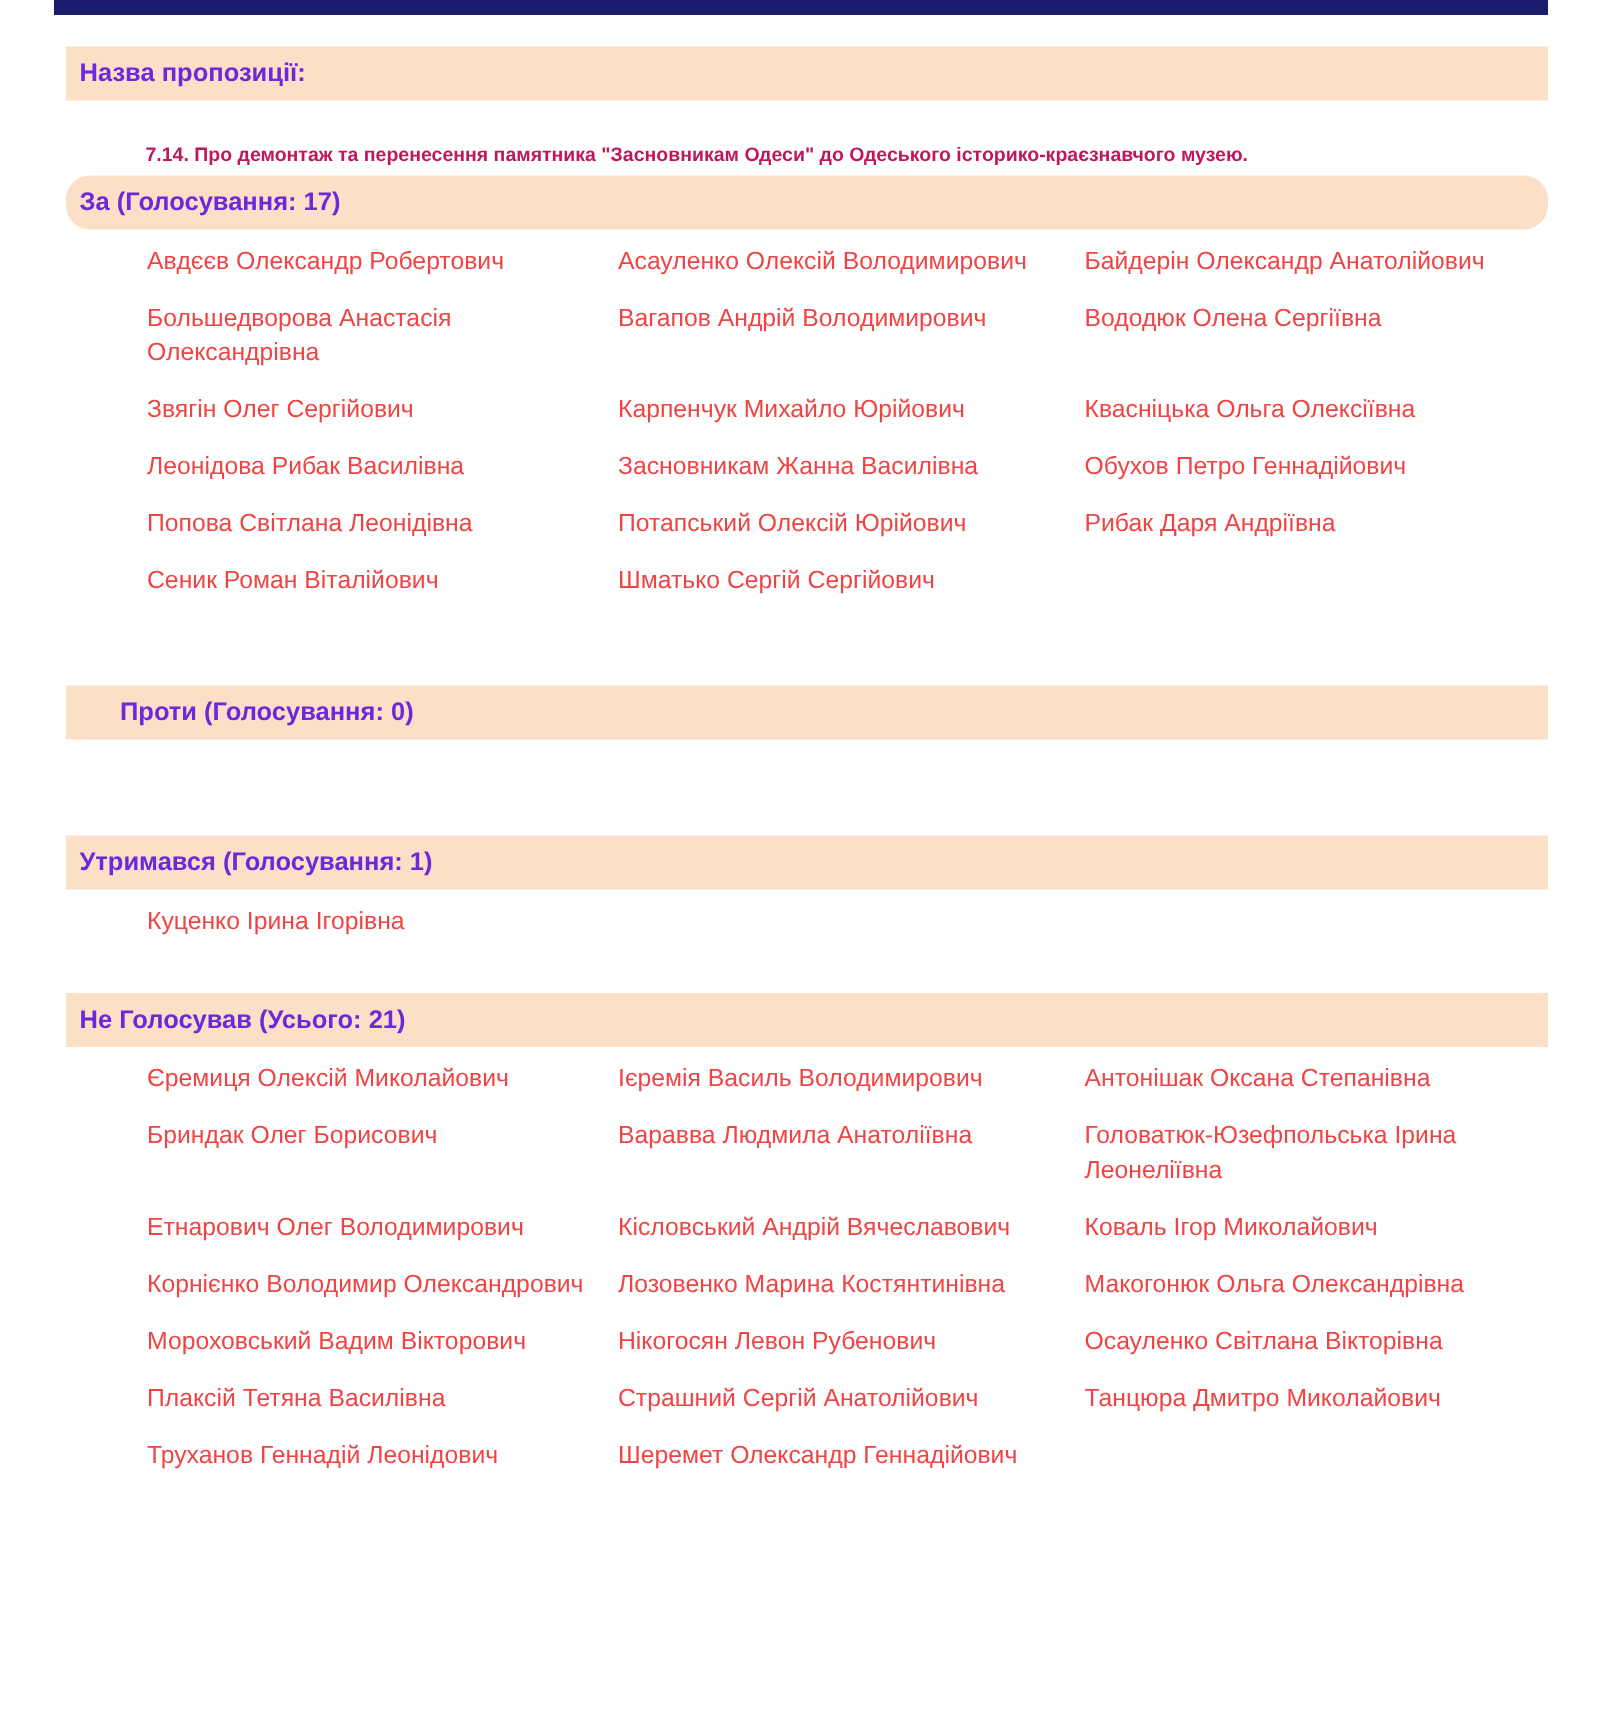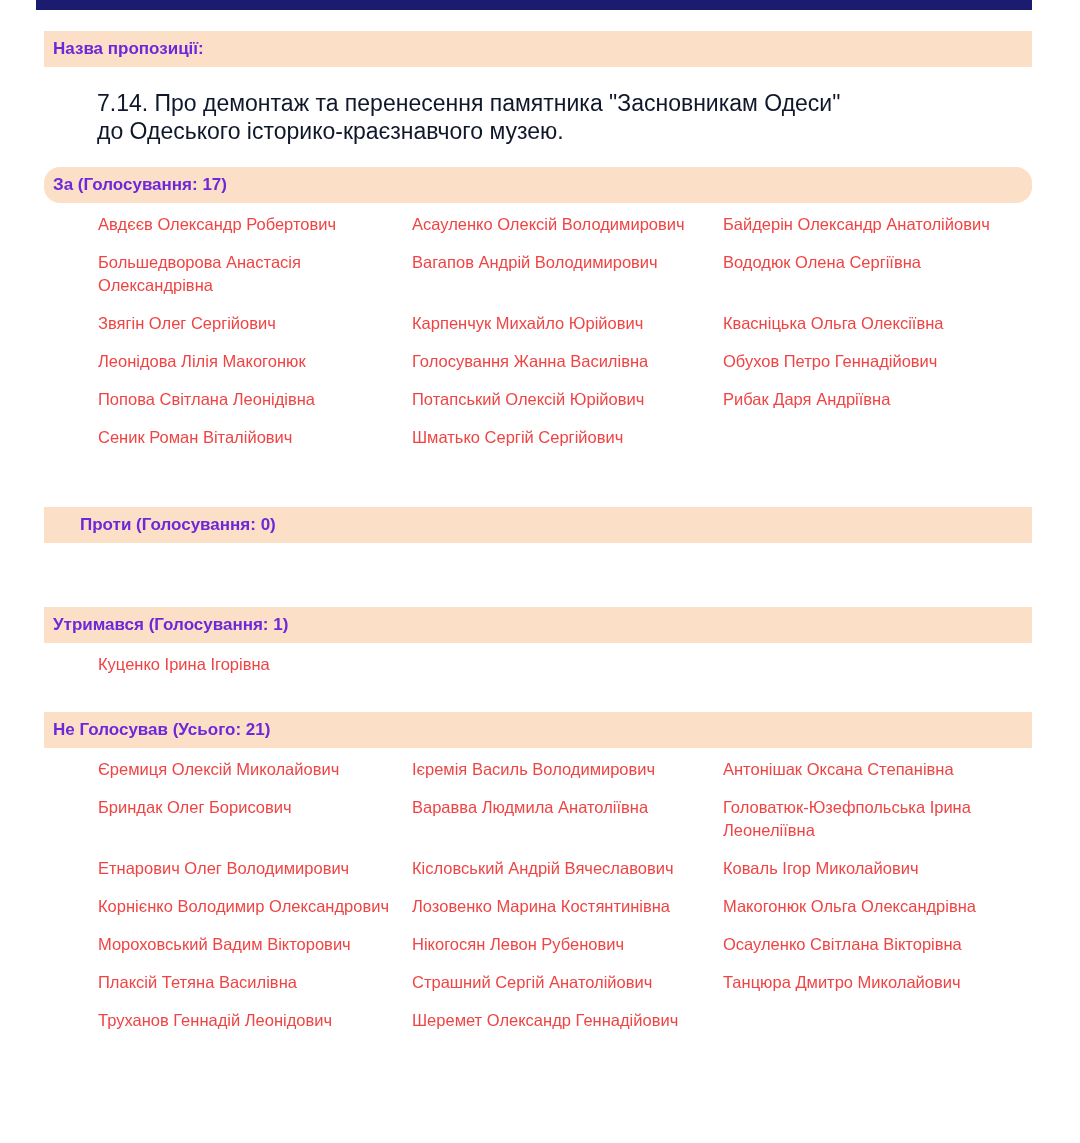--- a/index.html
+++ b/index.html
@@ -24,24 +24,24 @@
     margin-left:8px;margin-top:21px;
     background:var(--header-bg);
     height:36px;line-height:36px;
     padding-left:9px;
     font-size:17px;font-weight:bold;color:#6d28d9;
     white-space:nowrap;overflow:hidden;
   }
   .proposal-text{
     margin-top:22px;margin-left:61px;
     max-width:745px;
-    font-size:23px;font-weight:normal;line-height:28px;color:#0f172a;
+    font-size:13px;font-weight:bold;line-height:28px;color:#be185d;
   }
   .section .bar{margin-top:0;}
-  #sections .section:nth-of-type(1) .bar{margin-top:22px;border-radius:16px;}
+  #sections .section:nth-of-type(1) .bar{border-radius:16px;}
   #sections .section:nth-of-type(2) .bar{margin-top:58px;padding-left:36px;}
   #sections .section:nth-of-type(3) .bar{margin-top:64px;}
   #sections .section:nth-of-type(4) .bar{margin-top:36px;}
   .voters{
     display:grid;
     grid-template-columns:314px 311px 309px;
     row-gap:15px;
     padding:10px 0 0 62px;
     font-size:16.5px;line-height:23px;color:#ef4444;
   }
@@ -65,22 +65,22 @@
         <div class="voters">
           <div class="voter">Авдєєв Олександр Робертович</div>
           <div class="voter">Асауленко Олексій Володимирович</div>
           <div class="voter">Байдерін Олександр Анатолійович</div>
           <div class="voter">Большедворова Анастасія Олександрівна</div>
           <div class="voter">Вагапов Андрій Володимирович</div>
           <div class="voter">Вододюк Олена Сергіївна</div>
           <div class="voter">Звягін Олег Сергійович</div>
           <div class="voter">Карпенчук Михайло Юрійович</div>
           <div class="voter">Квасніцька Ольга Олексіївна</div>
-          <div class="voter">Леонідова Лілія Макогонюк</div>
-          <div class="voter">Голосування Жанна Василівна</div>
+          <div class="voter">Леонідова Рибак Василівна</div>
+          <div class="voter">Засновникам Жанна Василівна</div>
           <div class="voter">Обухов Петро Геннадійович</div>
           <div class="voter">Попова Світлана Леонідівна</div>
           <div class="voter">Потапський Олексій Юрійович</div>
           <div class="voter">Рибак Даря Андріївна</div>
           <div class="voter">Сеник Роман Віталійович</div>
           <div class="voter">Шматько Сергій Сергійович</div>
         </div>
       </section>
       <section class="section">
         <div class="bar"><span>Проти (Голосування: 0)</span></div>

